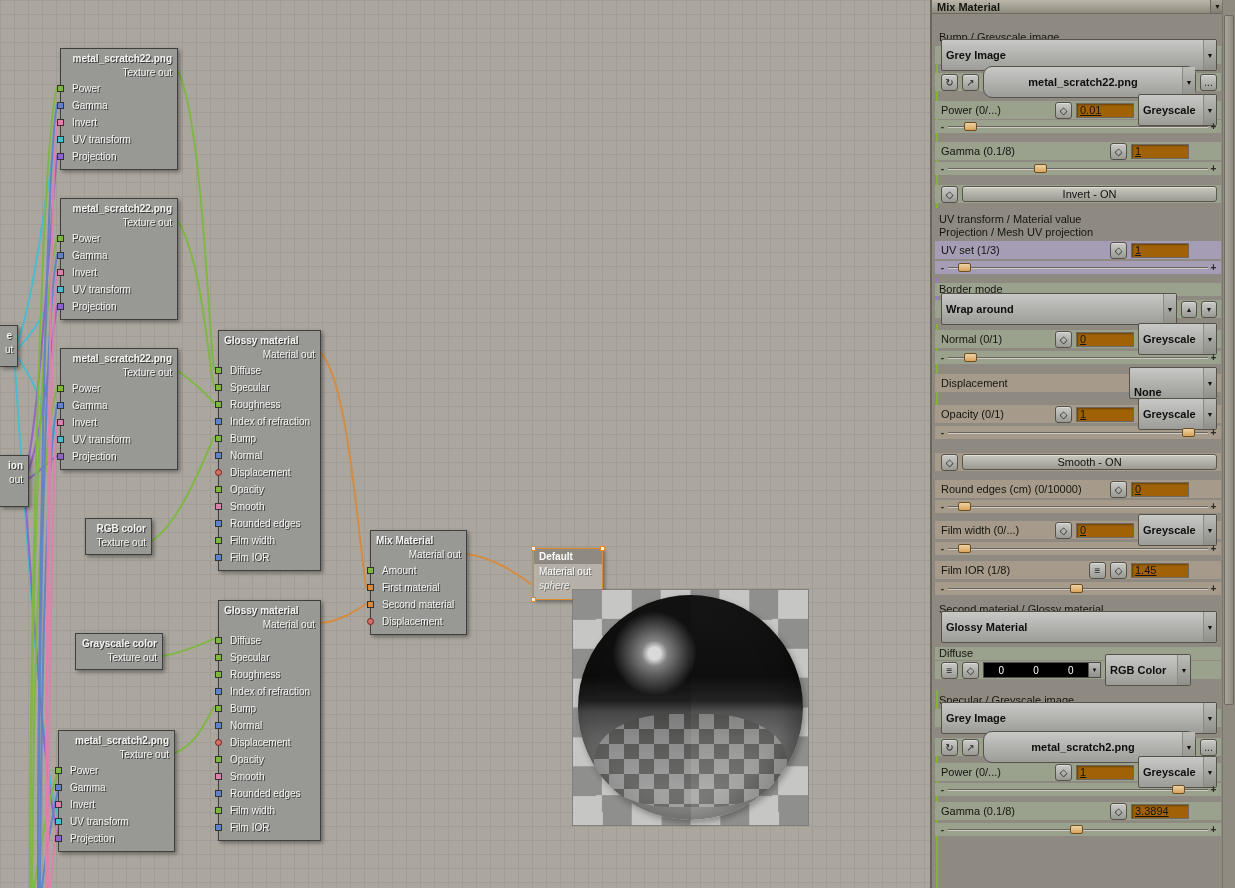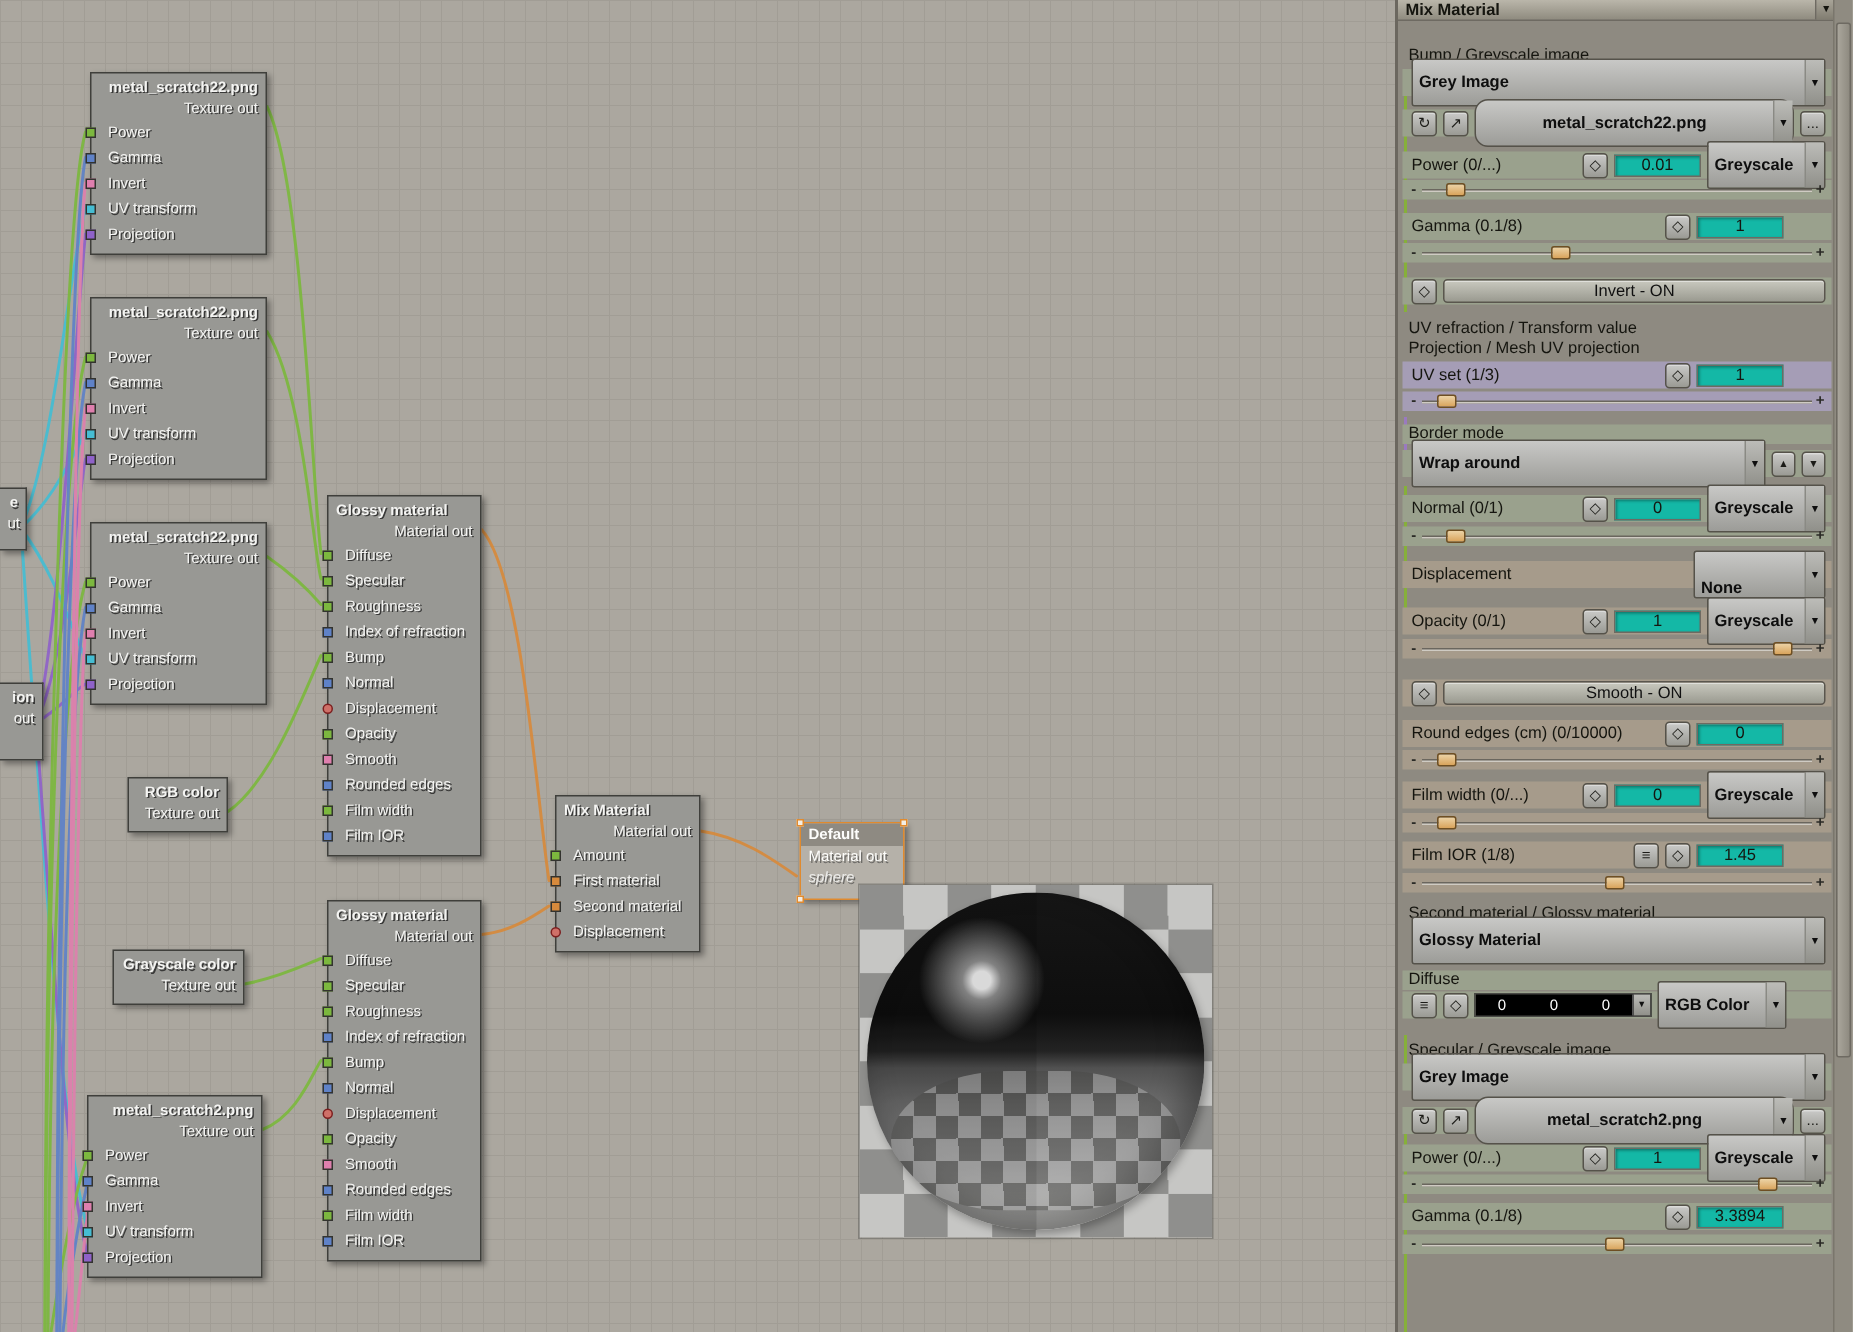--- a/index.html
+++ b/index.html
@@ -83,22 +83,22 @@
   .dd.file{border-radius:9px;}
   .dd.file .ddtext{text-align:center;}
   .dd.dd-s{width:79px;flex:0 0 79px;}
   .dd.dd-m{width:88px;flex:0 0 88px;align-items:flex-end;}
   .dd.dd-rgb{width:86px;flex:0 0 86px;}
 
   .ibtn{width:17px;height:17px;flex:0 0 17px;border:1px solid #55524a;border-radius:3px;
     background:linear-gradient(#cacac8,#9a9a94);display:flex;align-items:center;justify-content:center;
     font-size:10px;color:#1c1c18;box-shadow:inset 0 1px 0 rgba(255,255,255,.35);}
   .ibtn.small{font-size:7px;width:16px;flex-basis:16px;}
-  .val{width:58px;flex:0 0 58px;height:15px;background:#14b8a6;border:1px solid #6e6a62;
-    box-shadow:inset 1px 1px 2px rgba(0,0,0,.35);text-align:center;padding:0 3px;line-height:13px;}
+  .val{width:58px;flex:0 0 58px;height:15px;background:#a16207;border:1px solid #6e6a62;
+    box-shadow:inset 1px 1px 2px rgba(0,0,0,.35);text-align:left;padding:0 3px;line-height:13px;text-decoration:underline;}
   .sp24{width:24px;flex:0 0 24px;}
   .widebtn{flex:1;height:16px;border:1px solid #5a564e;border-radius:3px;
     background:linear-gradient(#c9c9bf,#9a9a90);display:flex;align-items:center;justify-content:center;
     color:#111;box-shadow:inset 0 1px 0 rgba(255,255,255,.45);}
   .rgbfield{width:118px;flex:0 0 118px;height:16px;background:#000;border:1px solid #4a4a46;
     display:flex;align-items:center;color:#fff;font-size:10px;}
   .rgbfield .c{flex:1;text-align:center;}
   .rgbfield .rarrow{width:12px;align-self:stretch;display:flex;align-items:center;justify-content:center;
     font-size:6px;color:#111;background:linear-gradient(#bcbcb8,#90908a);border-left:1px solid #555;}
 
@@ -345,21 +345,21 @@
             <div class="shandle" style="left:33%;"></div>
           </div>
         <span class="splus">+</span>
       </div>
 
       <div class="prow tg" style="margin-top:10px;">
         <div class="ibtn">◇</div>
         <div class="widebtn">Invert - ON</div>
       </div>
 
-      <div class="plabel" style="margin-top:10px;">UV refraction / Transform value</div>
+      <div class="plabel" style="margin-top:10px;">UV transform / Material value</div>
       <div class="plabel" style="margin-top:0;">Projection / Mesh UV projection</div>
 
 
       <div class="prow tp" style="margin-top:2px;">
         <span class="flex1">UV set (1/3)</span>
         <div class="ibtn">◇</div>
         <div class="val">1</div>
         <span class="sp24"></span>
       </div>
       <div class="srow tp" style="margin-top:2px;">

